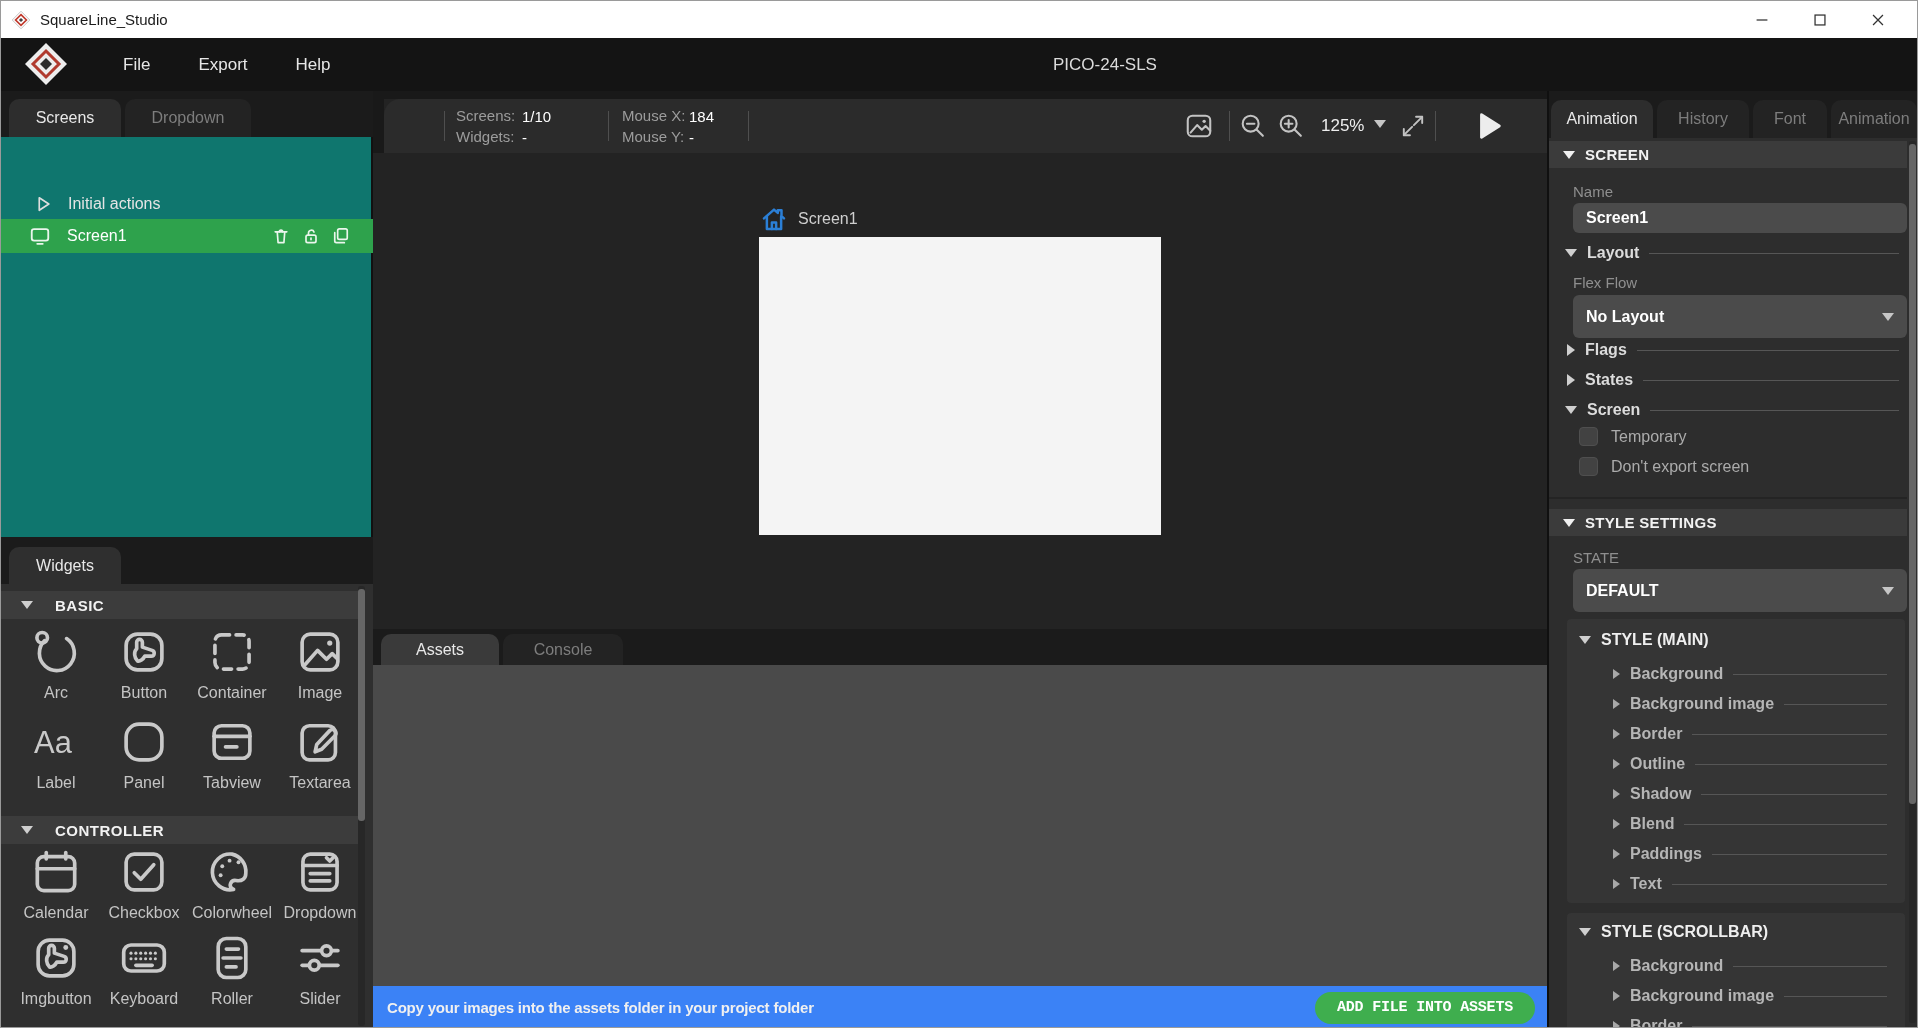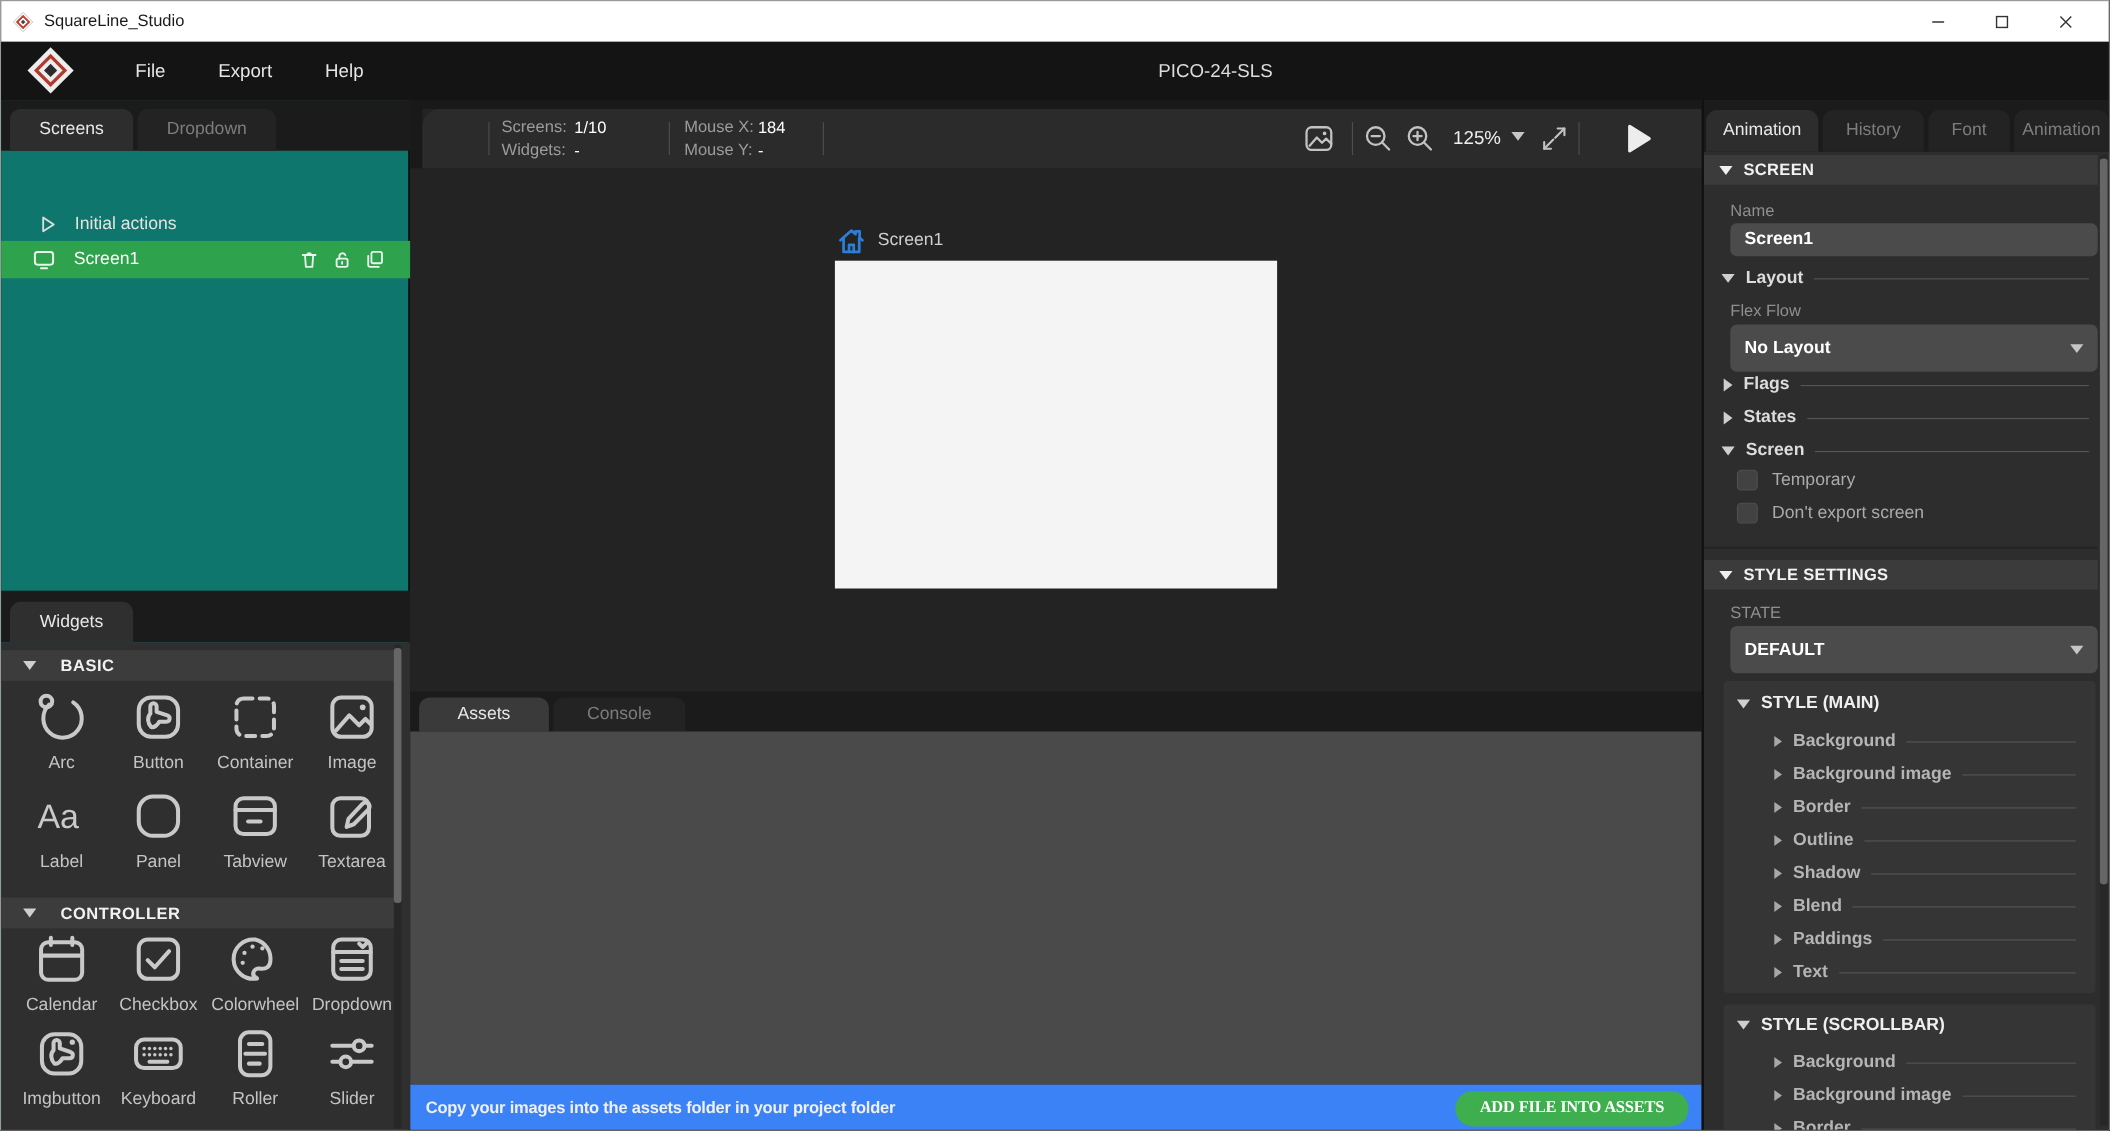--- a/index.html
+++ b/index.html
@@ -57,21 +57,21 @@
   .zoomtext { position:absolute; font-size:17px; color:#eeeeee; }
   .caret { width:0; height:0; border-left:6px solid transparent; border-right:6px solid transparent; border-top:8px solid #c6c6c6; }
   .screenlabel { position:absolute; left:386px; top:113px; display:flex; align-items:center; gap:9px; color:#cfcfcf; font-size:16px; }
   .canvaswhite { position:absolute; left:386px; top:146px; width:402px; height:298px; background:#f4f4f4; }
   
   .assetszone { position:absolute; left:0; top:538px; width:1174px; height:400px; }
   .atabs { left:0; top:0; width:1174px; height:36px; }
   .acontent { position:absolute; left:0; top:36px; width:1174px; height:321px; background:#4a4a4a; }
   .abottom { position:absolute; left:0; top:357px; width:1174px; height:43px; background:#3b82f6; display:flex; align-items:center; }
   .ahint { margin-left:14px; font-size:15px; font-weight:bold; color:#f0f0f0; letter-spacing:-0.2px; }
-  .addbtn { margin-left:auto; margin-right:12px; height:32px; padding:0 22px; background:#3fae4e; border:none; border-radius:16px; color:#ffffff; font-weight:bold; font-size:15px; letter-spacing:-0.2px; font-family:Liberation Serif, serif; display:flex; align-items:center; }
+  .addbtn { margin-left:auto; margin-right:12px; height:32px; padding:0 22px; background:#3fae4e; border:none; border-radius:16px; color:#ffffff; font-weight:bold; font-size:15px; letter-spacing:-0.2px; font-family:Liberation Mono, monospace; display:flex; align-items:center; }
   
   .right { position:absolute; left:1546px; top:90px; width:372px; height:938px; background:#2d2d2d; border-left:2px solid #101010; overflow:hidden; }
   .itabs { left:0; top:0; width:372px; height:47px; }
   .iband { position:absolute; left:0; width:358px; height:27px; background:#3b3b3b; display:flex; align-items:center; gap:10px; padding-left:14px; }
   .iband .title { font-weight:bold; font-size:15px; color:#f2f2f2; letter-spacing:.3px; }
   .ilabel { position:absolute; font-size:15px; color:#8f8f8f; }
   .ifield { position:absolute; left:24px; width:334px; height:30px; background:#4b4b4b; border-radius:6px; display:flex; align-items:center; }
   .ifield input { background:transparent; border:none; outline:none; color:#fff; font-weight:bold; font-size:16px; margin-left:13px; width:290px; font-family:"Liberation Sans",sans-serif; }
   .idrop { position:absolute; left:24px; width:334px; height:43px; background:#4b4b4b; border-radius:6px; display:flex; align-items:center; }
   .idrop .val { margin-left:13px; font-weight:bold; font-size:16px; color:#fff; }

